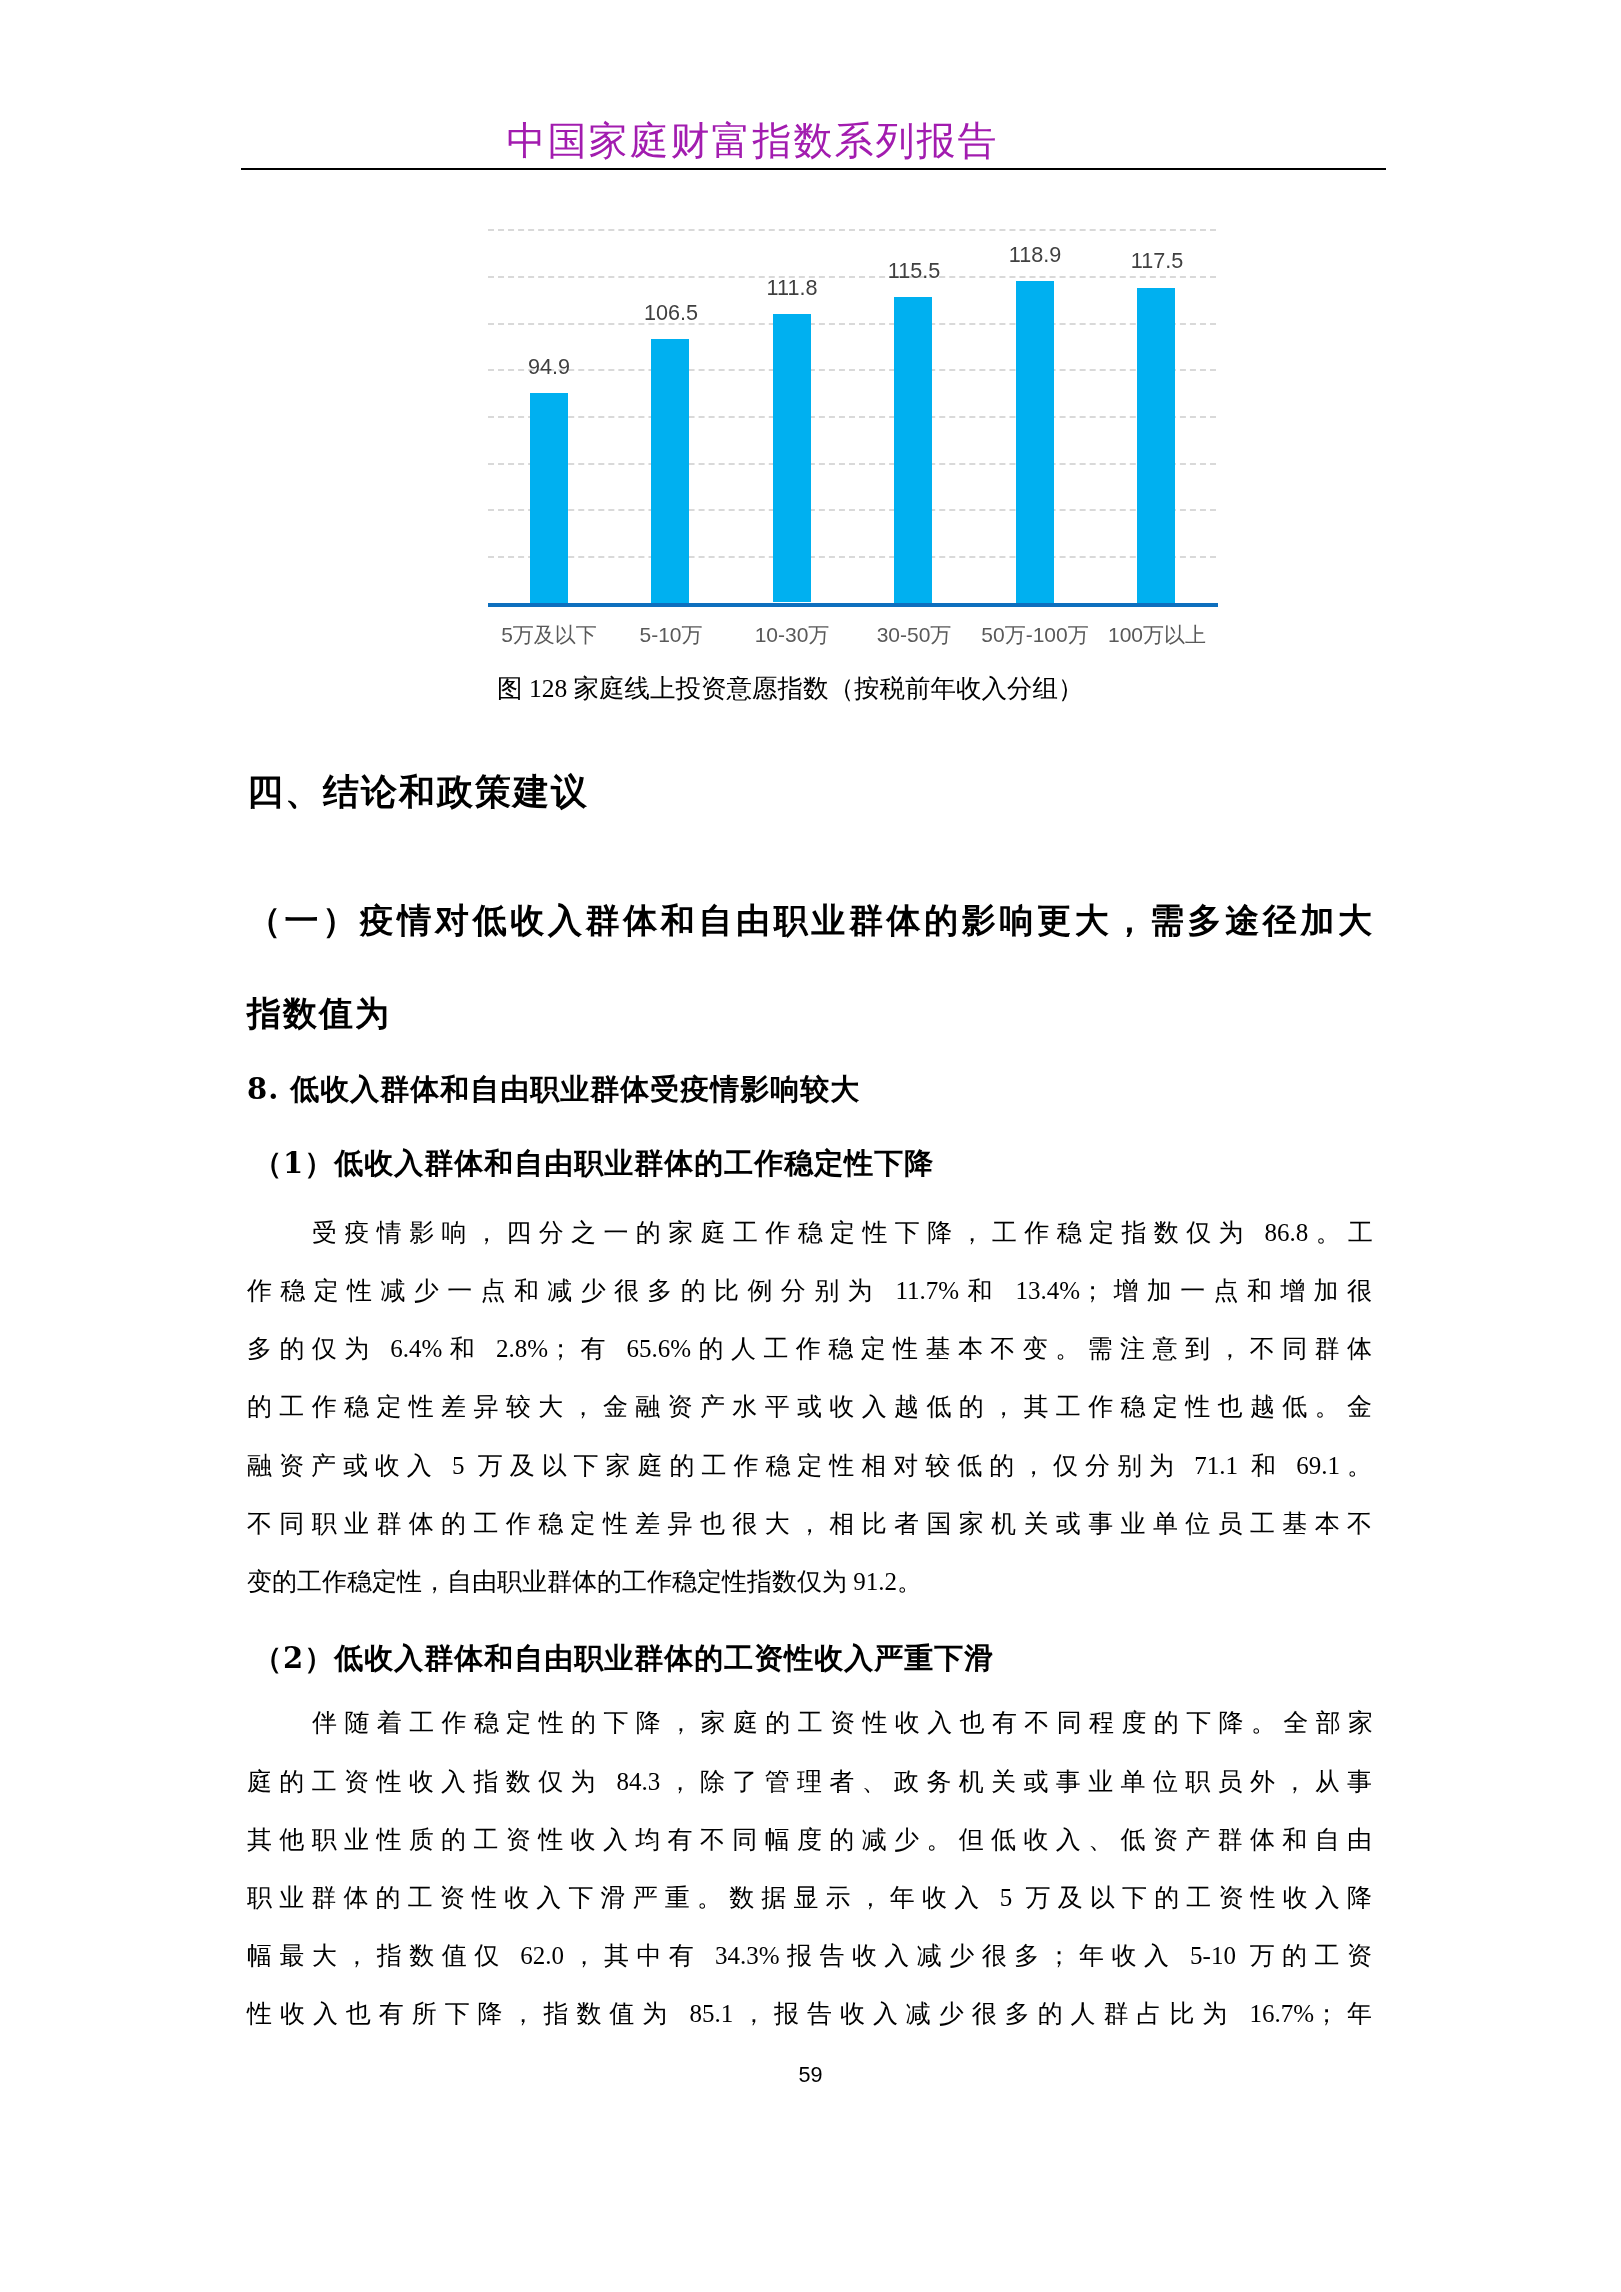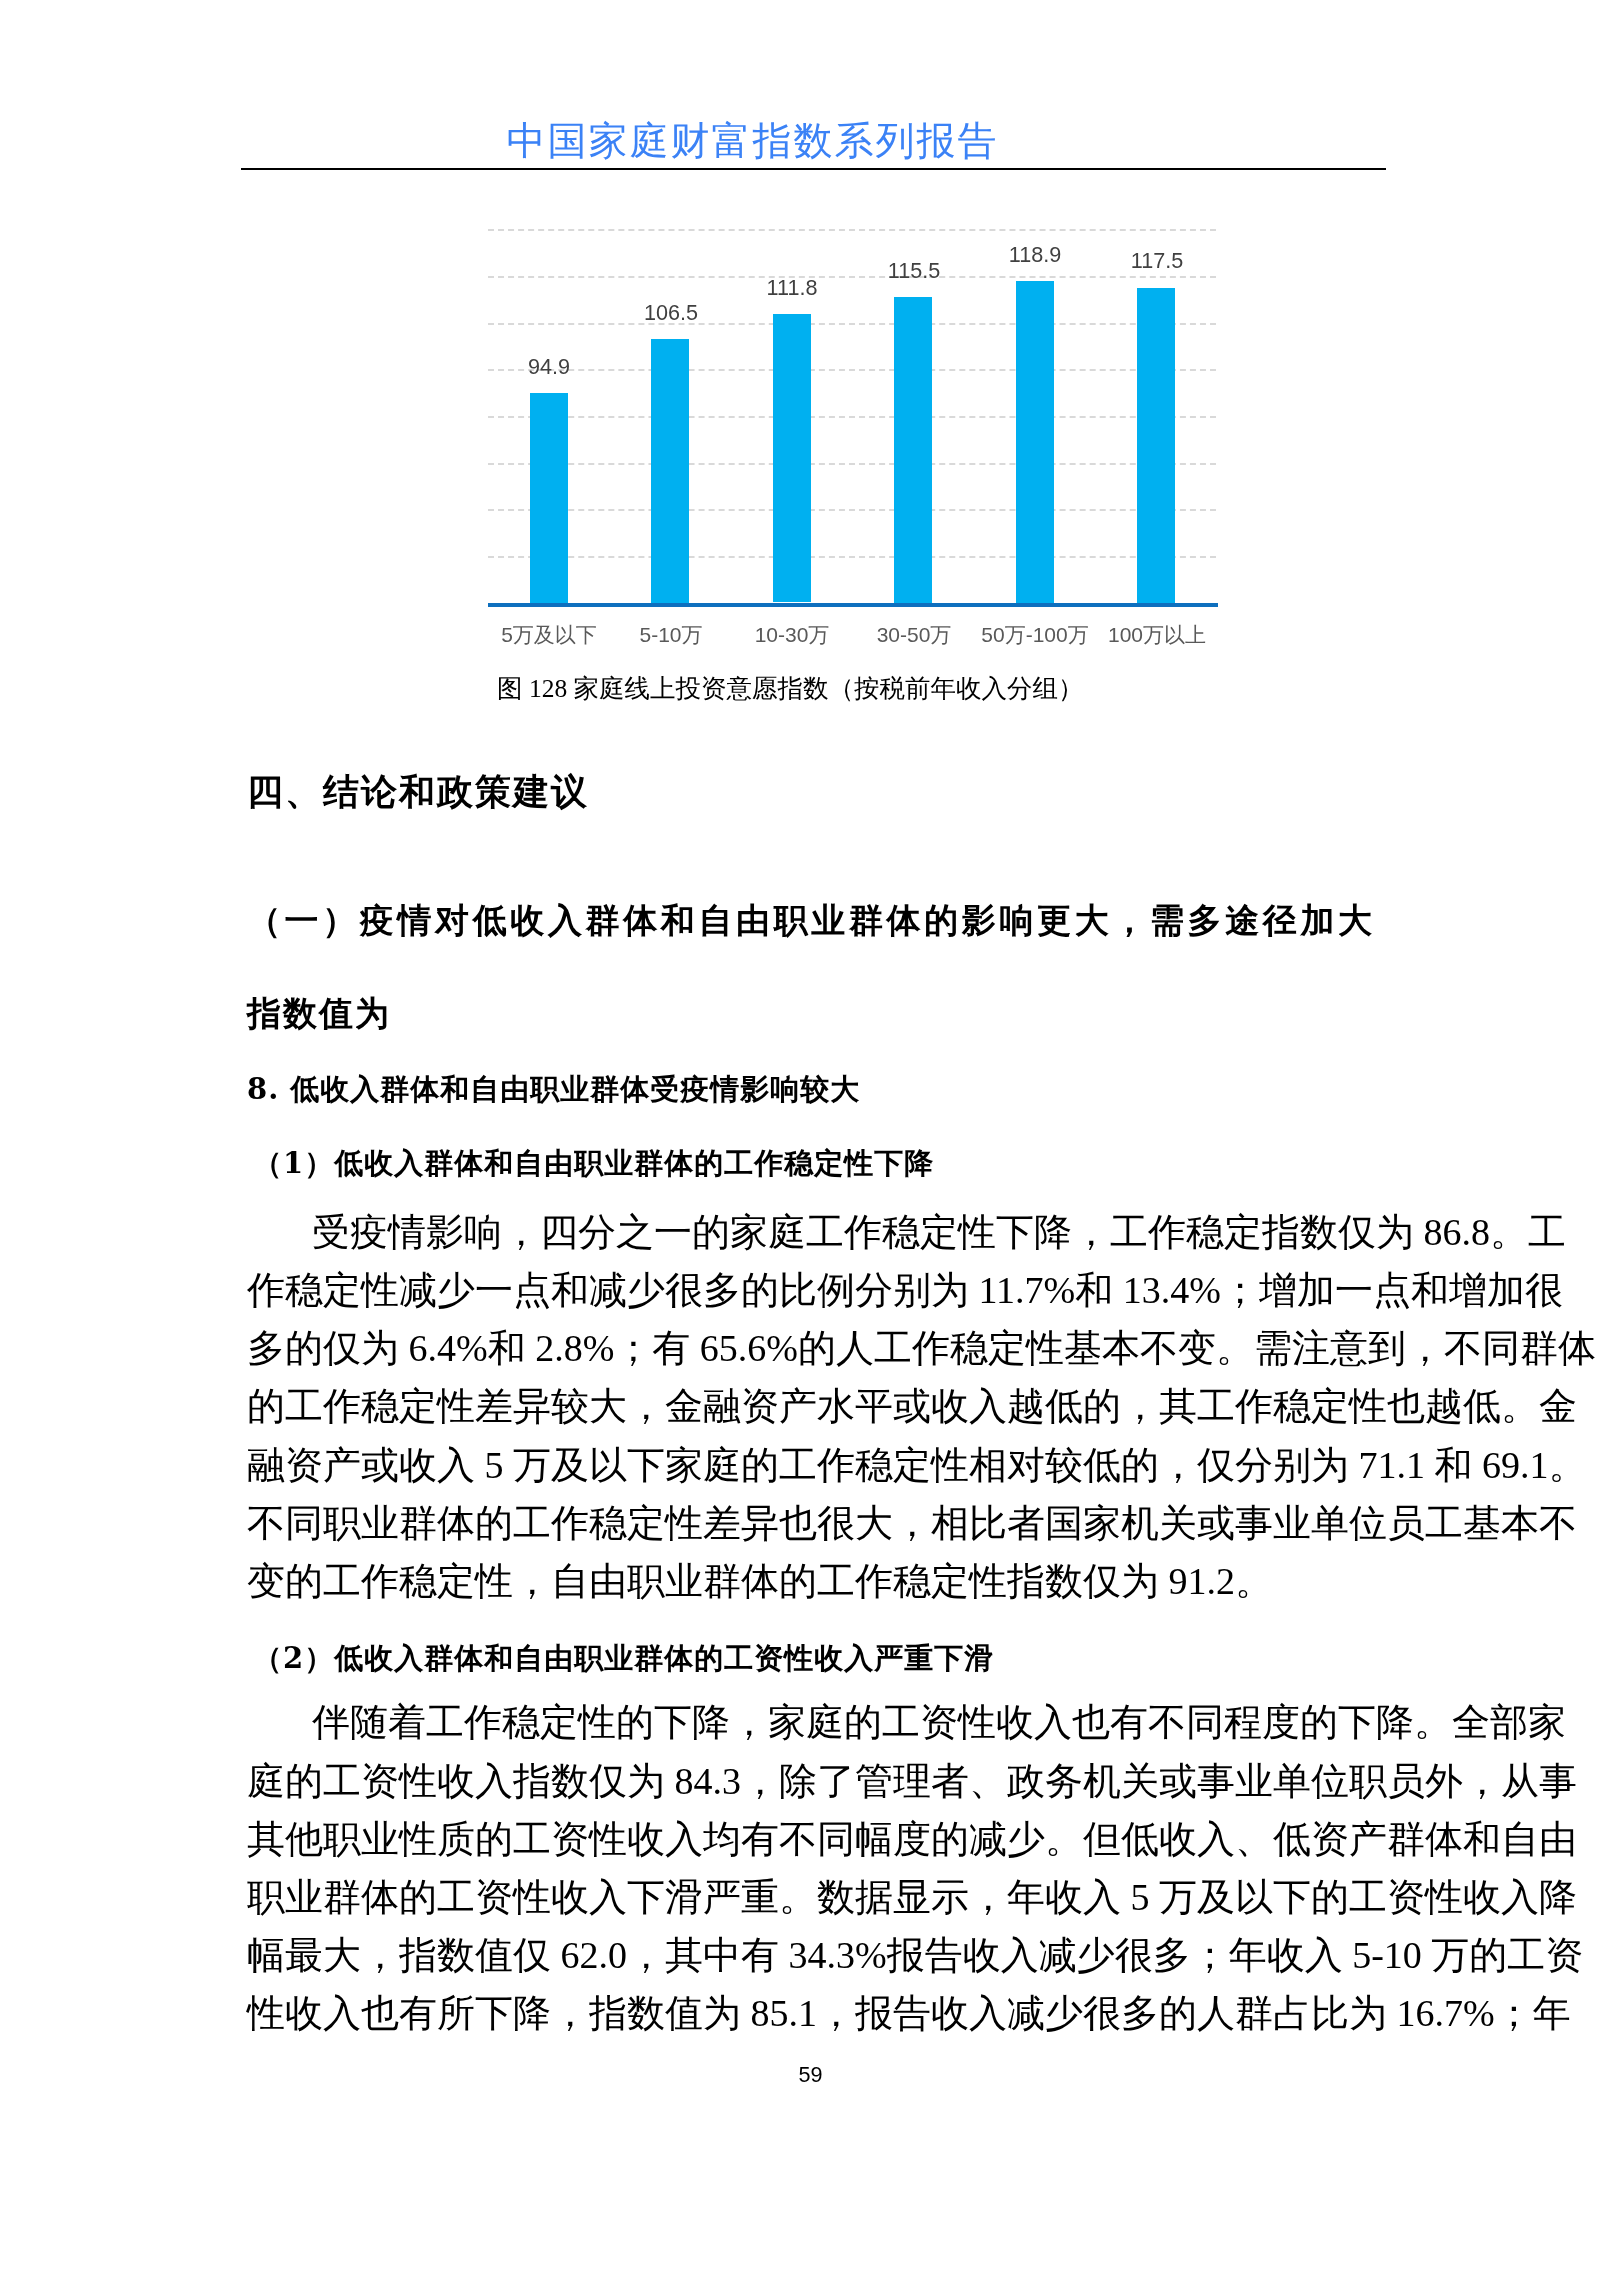--- a/index.html
+++ b/index.html
@@ -1,39 +1,39 @@
 <!DOCTYPE html>
 <html><head>
 <meta charset="utf-8">
 <style>
   html, body { margin: 0; padding: 0; background: #ffffff; }
   body { width: 1621px; height: 2293px; position: relative; overflow: hidden; }
   .abs { position: absolute; }
   .serif { font-family: "Liberation Serif", "DejaVu Serif", serif; color: #000; }
 
   #header-title { left: 0; width: 1505px; top: 116px; height: 49px; line-height: 49px;
-    text-align: center; font-size: 39px; letter-spacing: 2px; color: #3b82f6; font-family: "DejaVu Sans", sans-serif; font-weight: normal; }
+    text-align: center; font-size: 39px; letter-spacing: 2px; color: #a21caf; font-family: "DejaVu Sans", sans-serif; font-weight: normal; }
   #header-rule { left: 241px; width: 1145px; top: 168px; height: 2px; background: #000; }
 
   
   #chart { left: 0; top: 0; width: 1621px; height: 725px; }
   .gridline { position: absolute; left: 488px; width: 728px; height: 0; border-top: 2px dashed #d9d9d9; }
   .bar { position: absolute; width: 38px; background: #00b0f0; }
   .bar-label { position: absolute; width: 118px; text-align: center; font-size: 21.6px; color: #404040;
     font-family: "Liberation Sans", "DejaVu Sans", sans-serif; }
   #axis-baseline { position: absolute; left: 488px; width: 730px; top: 603px; height: 3.9px; background: #0e6fbe; }
   .cat-label { position: absolute; top: 621px; width: 122px; text-align: center; font-size: 21px; color: #595959;
     font-family: "Liberation Sans", "DejaVu Sans", sans-serif; white-space: nowrap; }
   #chart-caption { left: 497px; top: 672px; height: 33px; line-height: 33px; font-size: 25.5px; white-space: nowrap; }
 
   
   .h1 { font-family: "DejaVu Sans", sans-serif; font-weight: bold; font-size: 36px; letter-spacing: 2px; white-space: nowrap; }
   .h2 { font-family: "DejaVu Serif", serif; font-weight: bold; font-size: 34px; letter-spacing: 2px; white-space: nowrap; }
   .h3 { font-family: "DejaVu Serif", serif; font-weight: bold; font-size: 29px; letter-spacing: 1px; white-space: nowrap; }
-  .line { position: absolute; left: 247px; width: 1125px; height: 39px; line-height: 39px; font-size: 38px;
+  .line { position: absolute; left: 247px; width: 1125px; height: 39px; line-height: 39px; font-size: 25px;
     text-align: justify; text-align-last: justify; white-space: nowrap; }
   .line.indent { left: 312px; width: 1061px; }
   .line.last { text-align-last: left; }
   #page-number { left: 0; width: 1621px; top: 2062px; text-align: center; font-size: 21.6px; color: #000;
     font-family: "Liberation Sans", "DejaVu Sans", sans-serif; }
 </style>
 </head>
 <body>
 
 <div id="header-title" class="abs">中国家庭财富指数系列报告</div>

